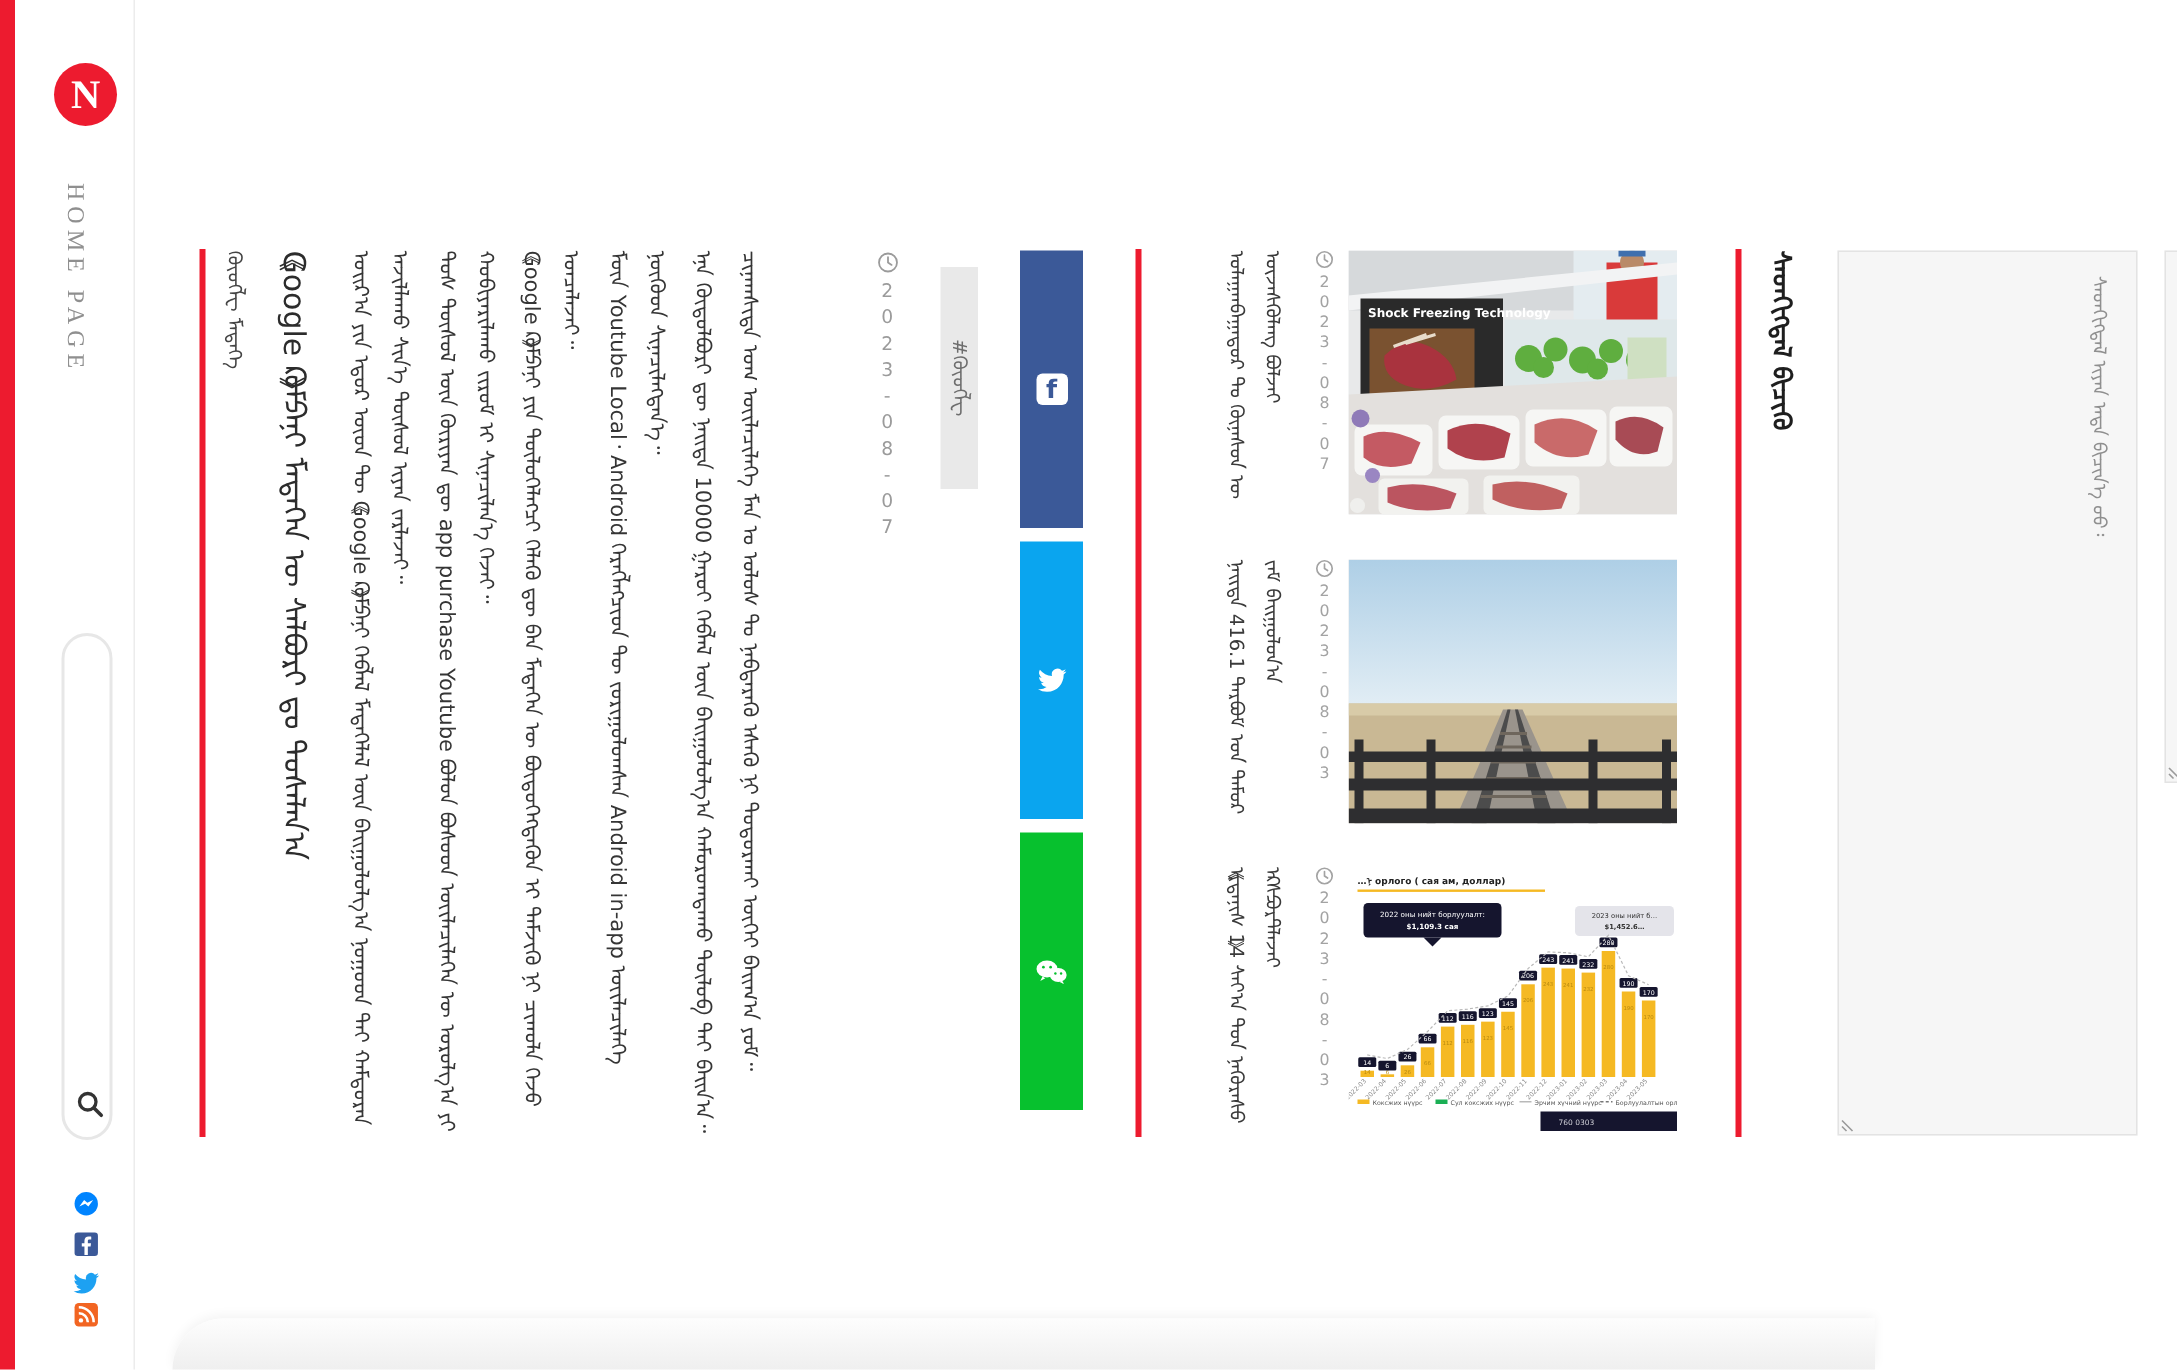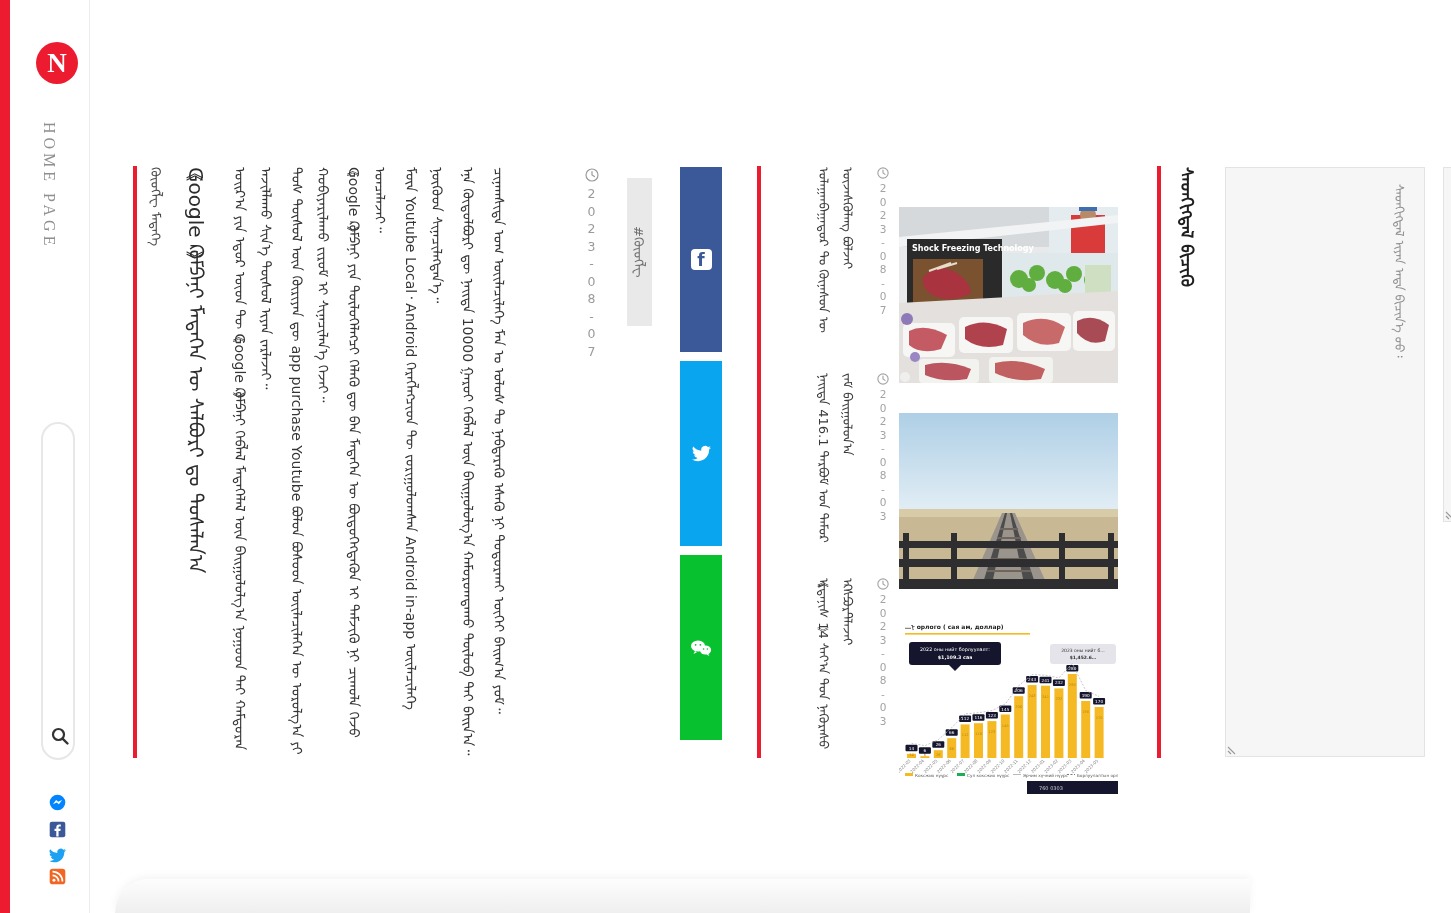--- a/index.html
+++ b/index.html
@@ -40,21 +40,21 @@
   #share-col { left:680px; top:167px; width:42px; display:flex; flex-direction:column; gap:9px; }
   .share-btn { width:42px; height:185px; display:flex; align-items:center; justify-content:center; cursor:pointer; }
   .fb-badge { width:21px; height:21px; background:#fff; border-radius:4px; display:flex;
     align-items:flex-end; justify-content:center; font-weight:700; font-size:17px; line-height:20px; }
 
   
   .rel-item { left:766px; width:352px; height:176px; display:flex; justify-content:flex-end; gap:10px; cursor:pointer; }
   .rel-title { height:176px; width:56px; overflow:hidden; font-size:13px; line-height:24px; color:#3a3a3a; }
   .rel-date { display:flex; flex-direction:column; align-items:center; }
   .rel-date .date { margin-top:3px; font-size:10.5px; letter-spacing:1.5px; color:#a3a3a3; }
-  .thumb { width:219px; height:176px; overflow:hidden; background:#eee; flex:0 0 219px;margin-top:40px; }
+  .thumb { width:219px; height:176px; overflow:hidden; background:#eee; flex:0 0 219px; }
 
   
   #comments-heading { left:1172px; top:167px; height:300px; font-size:17px; font-weight:700; color:#1e1e1e; line-height:30px; }
   .comment-box { background:#f6f6f6; border:1px solid #e3e3e3; writing-mode:vertical-rl; cursor:text; }
   #comment-input { left:1225px; top:167px; width:200px; height:590px; padding:16px 14px; }
   #comment-input .ph { font-size:12.5px; color:#8f8f8f; line-height:22px; }
   #comment-input-2 { left:1443px; top:167px; width:70px; height:355px; }
   .resize-handle { width:11px; height:11px; cursor:nwse-resize; }
 
   

